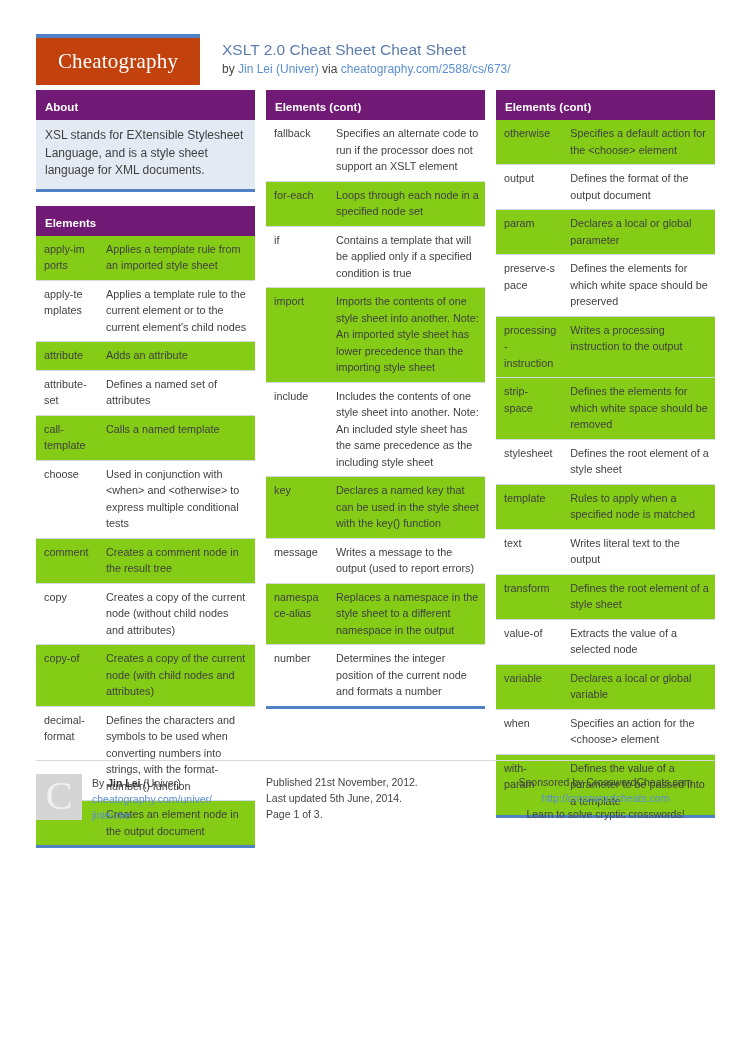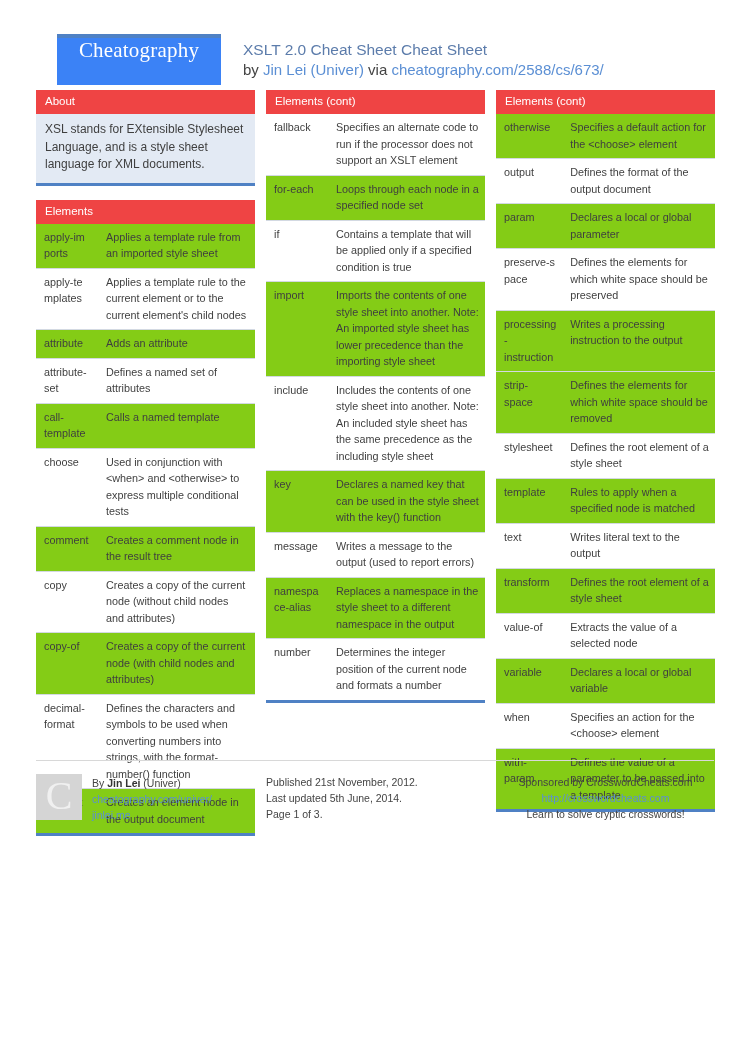--- a/index.html
+++ b/index.html
@@ -12,54 +12,53 @@
     font-family: "Liberation Sans", sans-serif;
     color: #444444;
     -webkit-font-smoothing: antialiased;
   }
   .page { position: relative; width: 750px; height: 1061px; padding: 0 36px; }
 
   
   .header { display: flex; align-items: flex-start; padding-top: 34px; height: 78px; }
   .logo {
     width: 164px; height: 51px;
-    background: #3b82f6;
+    background: #c2410c;
     border-top: 4px solid #4f81c4;
-    display: flex; align-items: flex-start; justify-content: center;
+    display: flex; align-items: center; justify-content: center;
     flex: 0 0 164px;
-    margin-left: 21px;
   }
   .logo-text {
     font-family: "Liberation Serif", serif;
     color: #ffffff;
     font-size: 21px;
     letter-spacing: .2px;
   }
   .titlewrap { padding-left: 22px; padding-top: 6px; }
   .sheet-title {
     font-size: 15.5px;
     color: #5c7cab;
     line-height: 19px;
     font-weight: normal;
     margin: 0 0 3px 0;
   }
-  .byline { font-size: 15px; color: #444444; line-height: 15px; }
+  .byline { font-size: 12px; color: #444444; line-height: 15px; }
   .byline a, .link { color: #5b8fd4; text-decoration: none; }
 
   
   .columns { display: flex; gap: 11px; align-items: flex-start; margin-top: 12px; }
   .col { width: 219px; flex: 0 0 219px; }
 
   .block { margin-bottom: 14px; border-bottom: 3px solid #4f81c4; }
   .block-head {
-    background: #ef4444;
+    background: #701a75;
     color: #ffffff;
     font-size: 11.5px;
-    font-weight: normal;
-    padding: 5px 9px 6px 9px;
+    font-weight: bold;
+    padding: 11px 9px 6px 9px;
     line-height: 13px;
   }
   .block-body-text {
     background: #e3eaf4;
     font-size: 12px;
     line-height: 17.5px;
     color: #3f3f3f;
     padding: 7px 9px 9px 9px;
   }
   .block-body-text p { margin: 0; }

